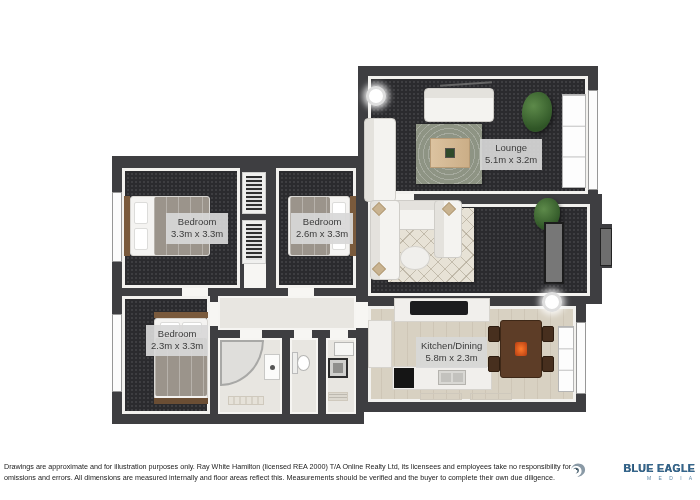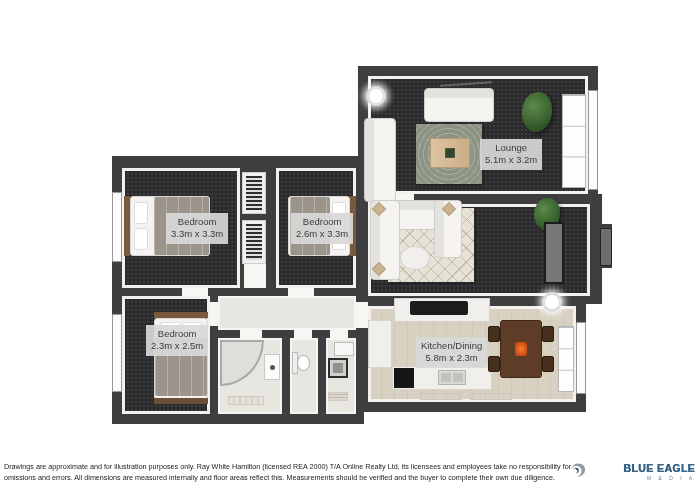--- a/index.html
+++ b/index.html
@@ -184,21 +184,21 @@
     <div class="label" style="left:166px;top:213px;">
       <div>Bedroom</div>
       <div>3.3m x 3.3m</div>
     </div>
     <div class="label" style="left:291px;top:213px;">
       <div>Bedroom</div>
       <div>2.6m x 3.3m</div>
     </div>
     <div class="label" style="left:146px;top:325px;">
       <div>Bedroom</div>
-      <div>2.3m x 2.5m</div>
+      <div>2.3m x 3.3m</div>
     </div>
     <div class="label" style="left:416px;top:337px;">
       <div>Kitchen/Dining</div>
       <div>5.8m x 2.3m</div>
     </div>
   </div>
 
   <div class="footer-text">
     <div>Drawings are approximate and for illustration purposes only.  Ray White Hamilton (licensed REA 2000) T/A Online Realty Ltd, its licensees and employees take no responsibility for</div>
     <div>omissions and errors.  All dimensions are measured internally and floor areas reflect this. Measurements should be verified and the buyer to complete their own due diligence.</div>

